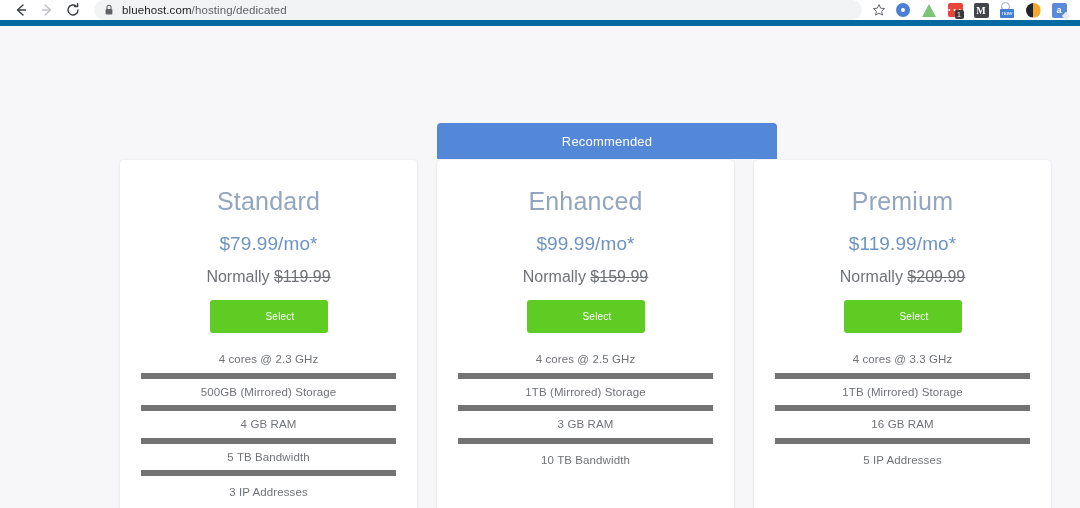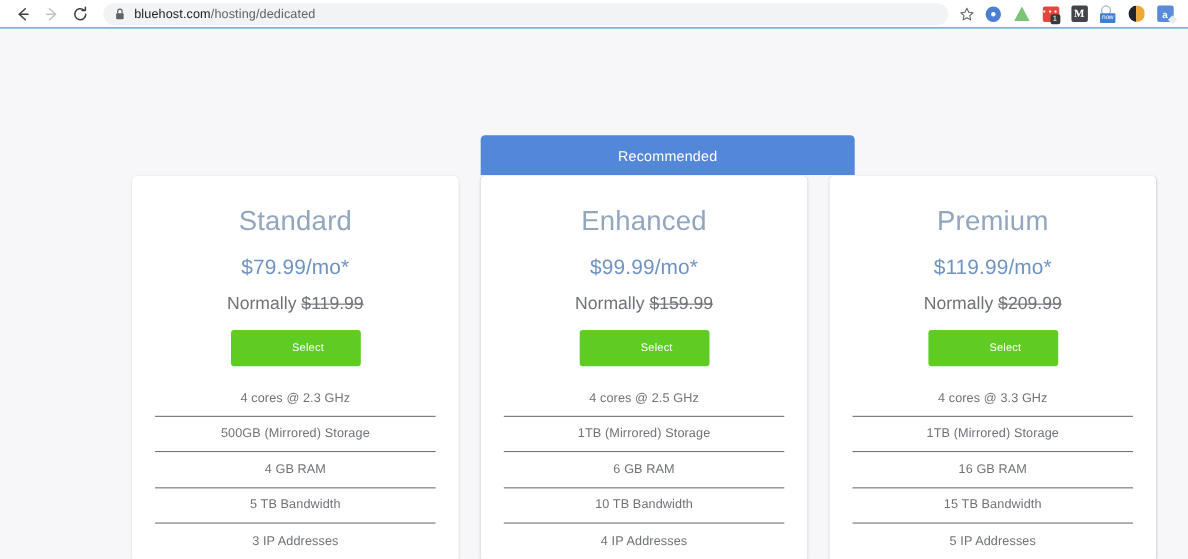--- a/index.html
+++ b/index.html
@@ -15,21 +15,21 @@
     font-family: "Liberation Sans", "DejaVu Sans", sans-serif;
     background: #f7f7f9;
   }
 
   
   .browser-bar {
     position: relative;
     width: 1080px;
     height: 26px;
     background: #ffffff;
-    border-bottom: 1px solid #0369a1;
+    border-bottom: 6px solid #0369a1;
     display: flex;
     align-items: center;
     padding: 0 8px;
   }
 
   .nav-btn {
     width: 26px;
     height: 26px;
     display: flex;
     align-items: center;
@@ -315,21 +315,21 @@
     flex-direction: column;
   }
 
   .feature-row {
     height: 32.5px;
     display: flex;
     align-items: center;
     justify-content: center;
     font-size: 11.5px;
     color: #6f7277;
-    border-bottom: 1px solid #737373;
+    border-bottom: 6px solid #737373;
     letter-spacing: 0.1px;
   }
   .feature-row:last-child { border-bottom: none; }
 </style>
 </head>
 <body>
 
 <div class="browser-bar">
 
   <div class="nav-btn">
@@ -445,37 +445,35 @@
       <div class="plan-title">Enhanced</div>
       <div class="plan-price">$99.99/mo*</div>
       <div class="plan-normally">
         <span>Normally</span>
         <span class="strike">$159.99</span>
       </div>
       <button class="select-btn">Select</button>
       <div class="features">
         <div class="feature-row">4 cores @ 2.5 GHz</div>
         <div class="feature-row">1TB (Mirrored) Storage</div>
-        <div class="feature-row">6 GB RAM</div>
+        <div class="feature-row">3 GB RAM</div>
         <div class="feature-row">10 TB Bandwidth</div>
-        <div class="feature-row">4 IP Addresses</div>
       </div>
     </div>
 
     <div class="card premium">
       <div class="plan-title">Premium</div>
       <div class="plan-price">$119.99/mo*</div>
       <div class="plan-normally">
         <span>Normally</span>
         <span class="strike">$209.99</span>
       </div>
       <button class="select-btn">Select</button>
       <div class="features">
         <div class="feature-row">4 cores @ 3.3 GHz</div>
         <div class="feature-row">1TB (Mirrored) Storage</div>
         <div class="feature-row">16 GB RAM</div>
-        <div class="feature-row">15 TB Bandwidth</div>
         <div class="feature-row">5 IP Addresses</div>
       </div>
     </div>
 
   </div>
 </div>
 
 </body></html>

